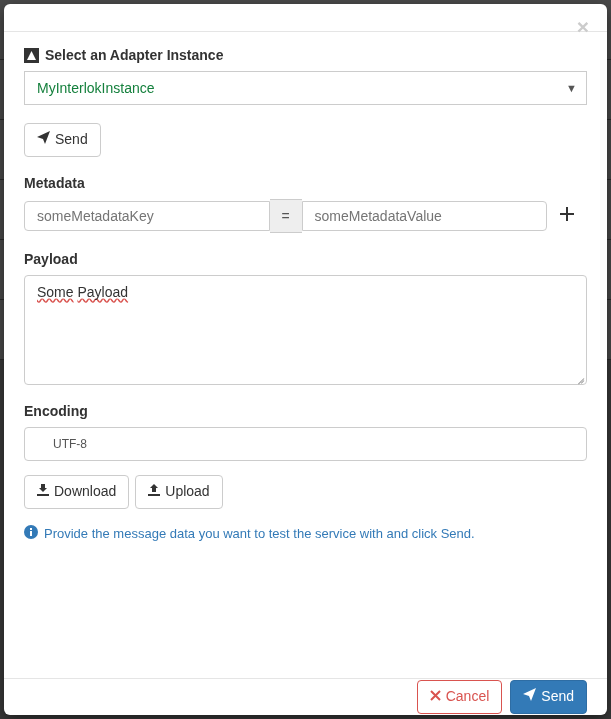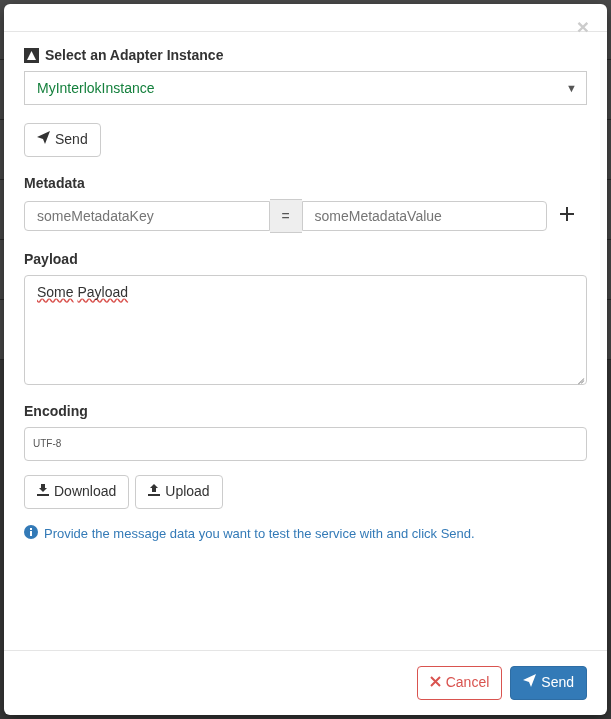--- a/index.html
+++ b/index.html
@@ -198,42 +198,42 @@
       content: "";
       position: absolute;
       background: #999;
       height: 1px;
     }
     .resize-handle::before { width: 8px; bottom: 3px; right: 0; transform: rotate(-45deg); transform-origin: right; }
     .resize-handle::after  { width: 4px; bottom: 1px; right: 0; transform: rotate(-45deg); transform-origin: right; }
     input.encoding {
       width: 100%;
       height: 34px;
-      padding: 6px 8px;
-      font-size: 10px;
+      padding: 6px 28px;
+      font-size: 12px;
       border: 1px solid #ccc;
       border-radius: 4px;
       color: #555;
     }
     .btn-row {
       margin-top: 14px;
       display: flex;
       gap: 6px;
     }
     .info-line {
       margin-top: 16px;
       color: #337ab7;
       font-size: 13px;
       display: flex;
       align-items: center;
       gap: 6px;
     }
     .info-line .info-icon { color: #337ab7; flex-shrink: 0; }
     .modal-footer {
-      padding: 15px 20px;
+      padding: 1px 20px;
       border-top: 1px solid #e5e5e5;
       display: flex;
       justify-content: flex-end;
       gap: 8px;
     }
     .adapter-icon-box {
       width: 15px;
       height: 15px;
       background: #333;
       display: inline-flex;

